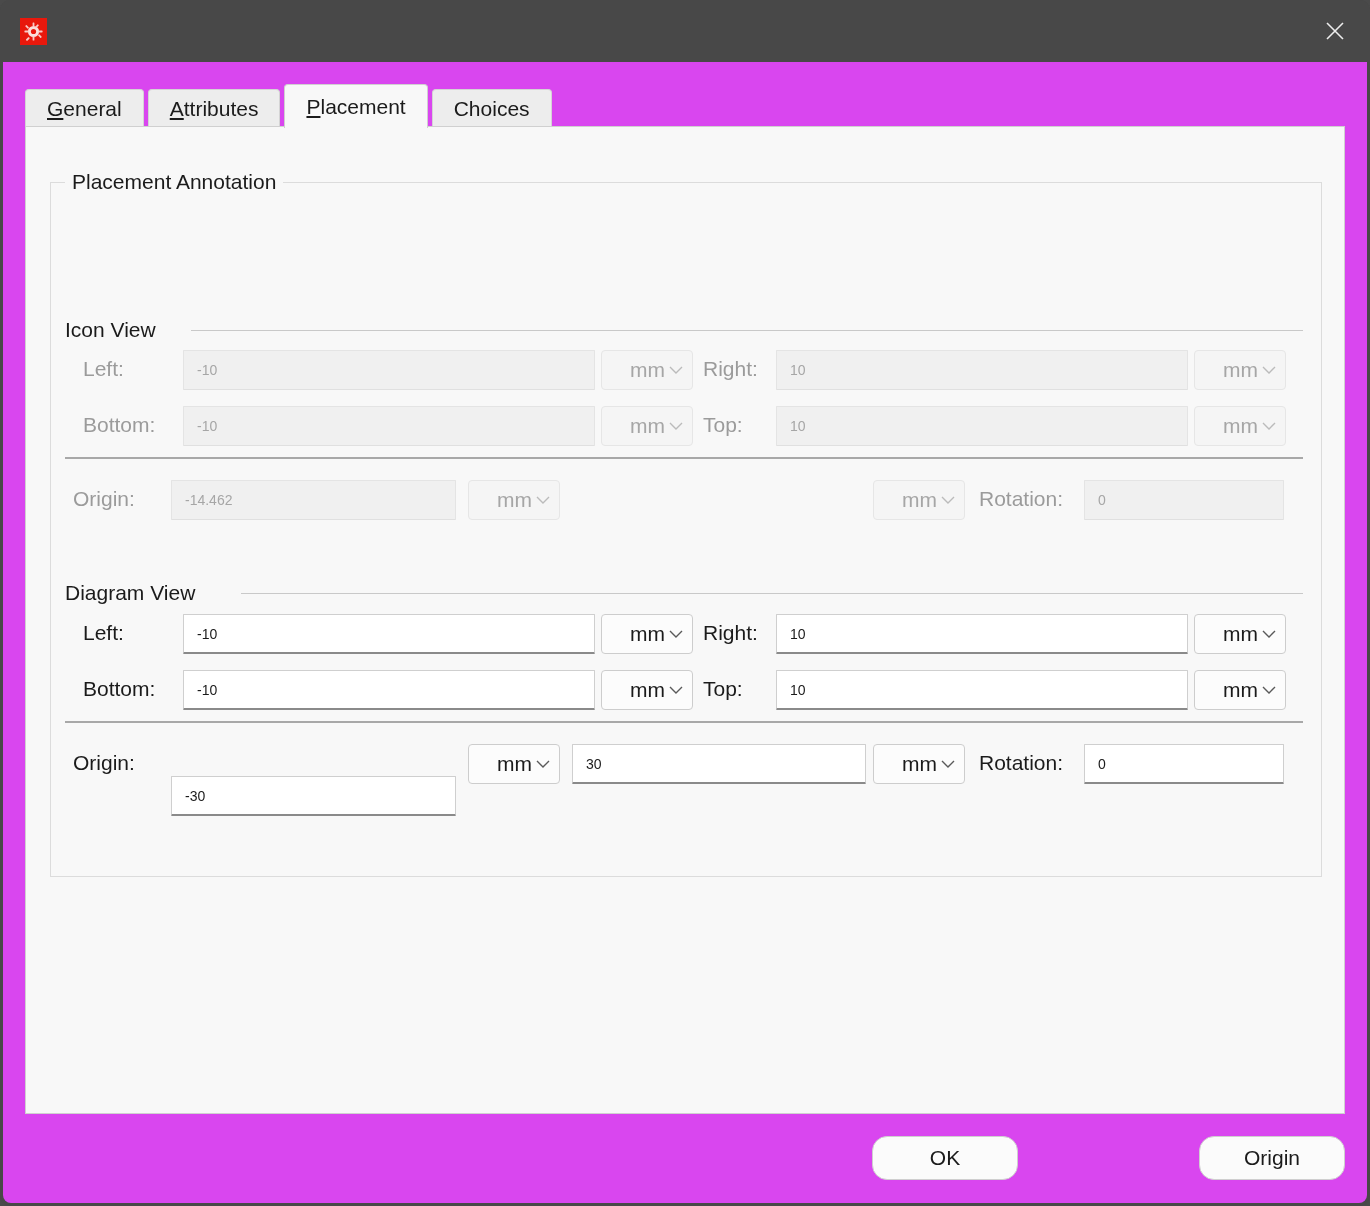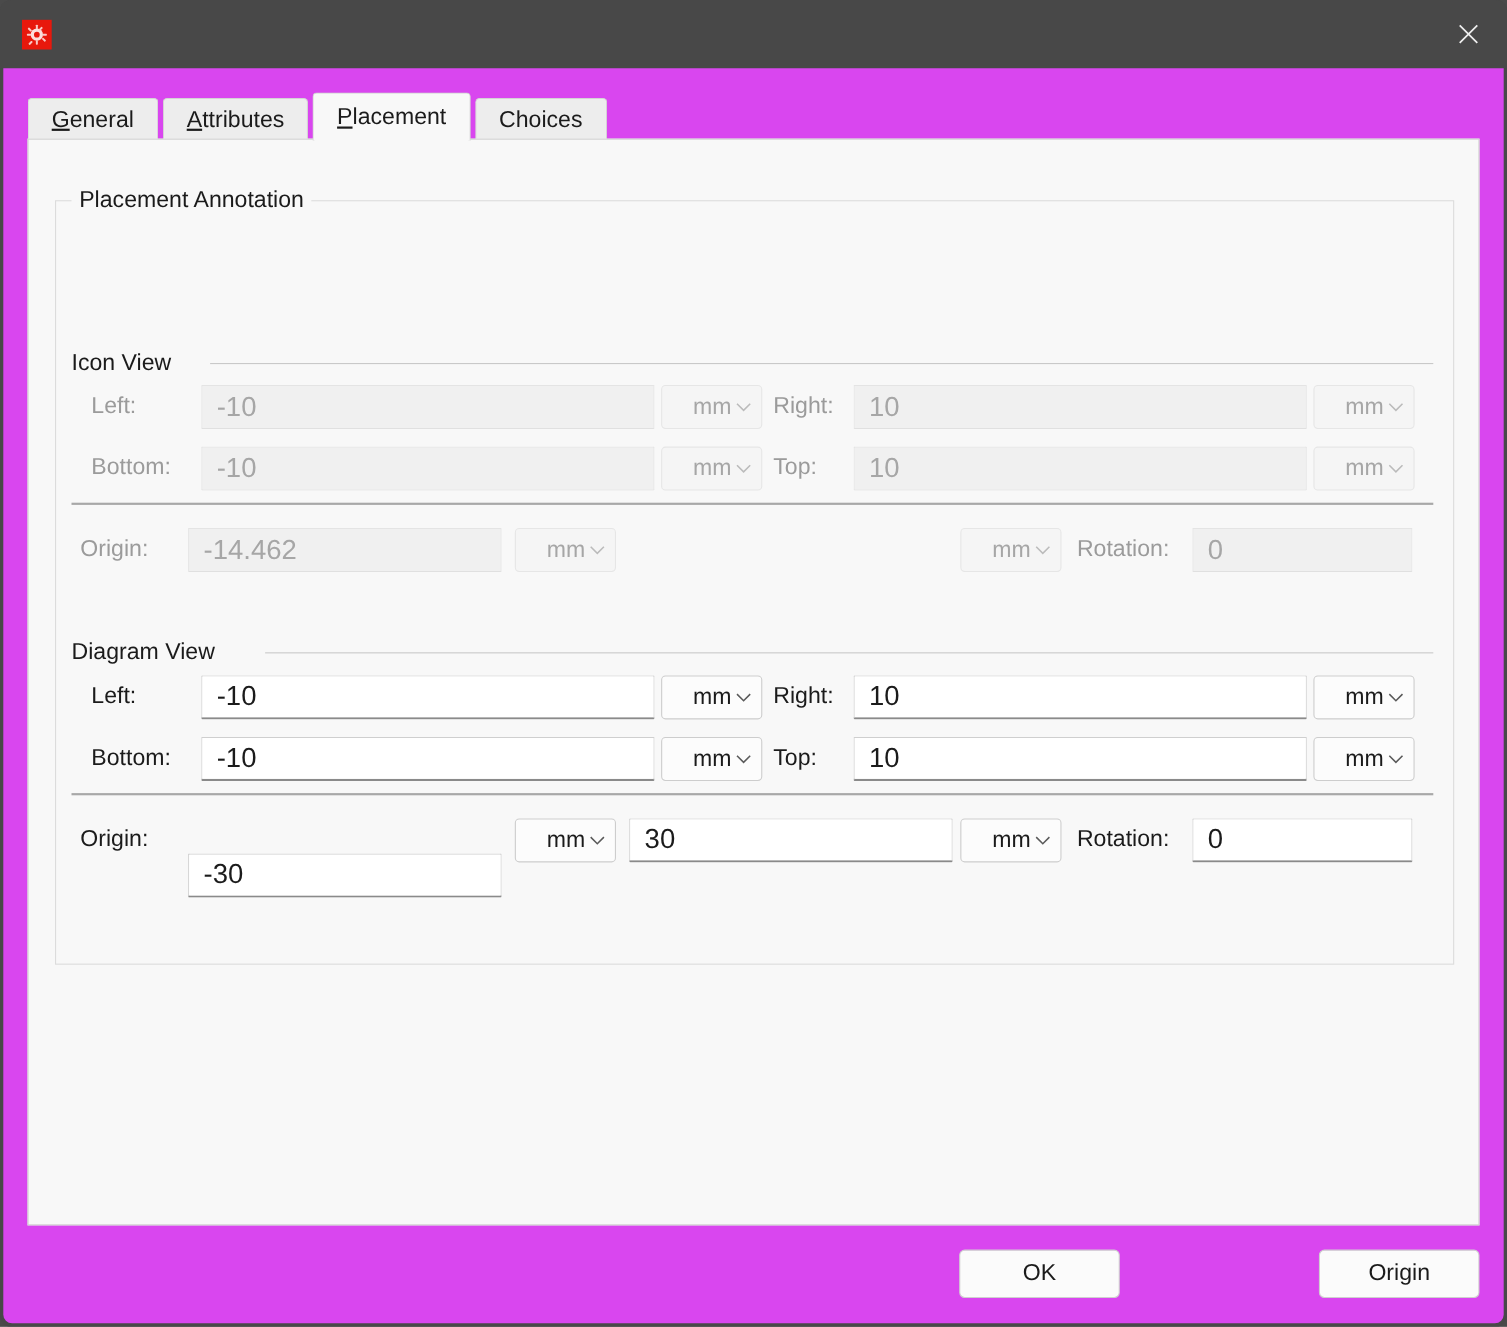--- a/index.html
+++ b/index.html
@@ -175,21 +175,21 @@
   .row-label.dis { color: #9b9b9b; }
 
   
   .field {
     position: absolute;
     box-sizing: border-box;
     background: #ffffff;
     border: 1px solid #cfcfcf;
     border-bottom: 2px solid #8a8a8a;
     border-radius: 1px;
-    font-size: 25px;
+    font-size: 14px;
     color: #1b1b1b;
     padding: 0 13px;
     display: flex;
     align-items: center;
     height: 40px;
     overflow: hidden;
     white-space: nowrap;
   }
   .field.dis {
     background: #f0f0f0;
@@ -235,21 +235,21 @@
     left: 0; bottom: 0;
     width: 1364px;
     height: 89px;
   }
   .btn {
     position: absolute;
     top: 22px;
     height: 44px;
     background: #fbfbfb;
     border: 1px solid #cfcfcf;
-    border-radius: 5px;
+    border-radius: 15px;
     display: flex;
     align-items: center;
     justify-content: center;
     font-size: 21px;
     color: #1b1b1b;
     cursor: default;
     box-sizing: border-box;
     white-space: nowrap;
   }
 </style>

